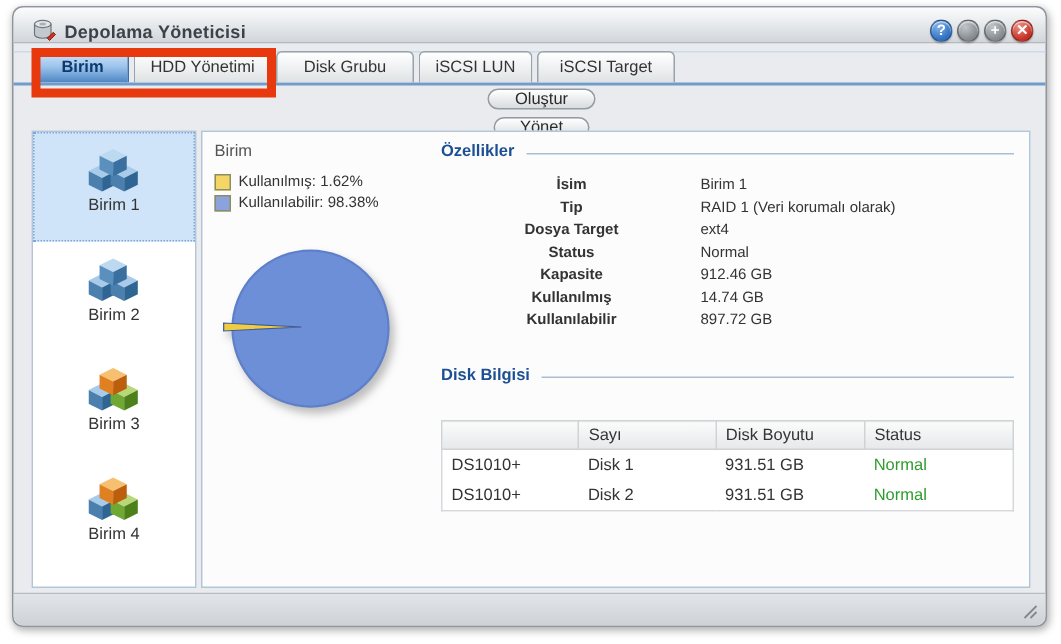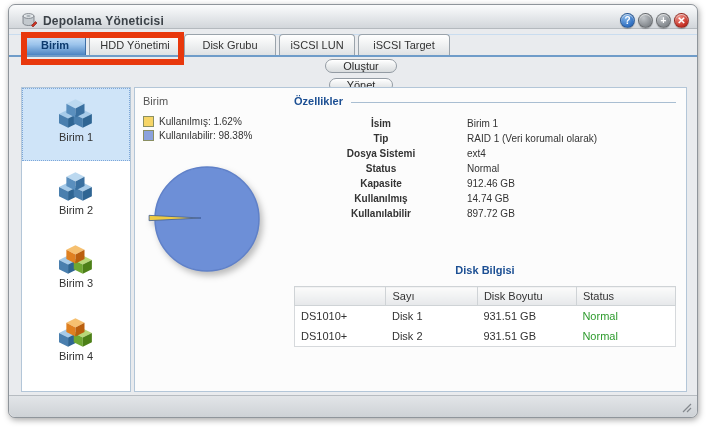--- a/index.html
+++ b/index.html
@@ -77,23 +77,23 @@
   .pie-wrap svg { filter:drop-shadow(3px 4px 3px rgba(0,0,0,.25)); }
 
   .rightcol { flex:1; padding:2px 2px 0 8px; min-width:0; }
   .sec-head { display:flex; align-items:center; }
   .sec-head .stitle { font-size:11px; font-weight:bold; color:#1c4f93; white-space:nowrap; }
   .sec-head .sline { flex:1; border-top:1px solid #a9bed2; margin-left:8px; margin-top:2px; }
   .props { margin:9px 0 0 1px; }
   .prow { display:flex; height:15px; font-size:10px; align-items:center;text-align:center; }
   .prow .plabel { width:172px; font-weight:bold; color:#333; flex:0 0 auto; }
   .prow .pvalue { color:#333; white-space:nowrap; }
-  .sec2 { margin-top:43px;flex-direction:column; }
-
-  table.disks { width:100%; margin-top:7px; border-collapse:collapse; font-size:11px; table-layout:fixed; background:#fff; border:1px solid #d6d9dc; }
+  .sec2 { margin-top:23px; }
+
+  table.disks { width:100%; margin-top:24px; border-collapse:collapse; font-size:11px; table-layout:fixed; background:#fff; border:1px solid #d6d9dc; }
   table.disks th {
     font-weight:normal; text-align:left; color:#333; padding:3px 6px;
     background:linear-gradient(#fbfbfb,#e6e8ea); border:1px solid #cfd3d6;
   }
   table.disks td { padding:4px 6px; color:#333; border:none; }
   td.status-ok { color:#2e9b2e; }
 
   
   .footer {
     position:absolute; left:0; right:0; bottom:0; height:22px;
@@ -266,21 +266,21 @@
         <div class="props">
           <div class="prow">
               <span class="plabel">İsim</span>
               <span class="pvalue">Birim 1</span>
             </div>
           <div class="prow">
               <span class="plabel">Tip</span>
               <span class="pvalue">RAID 1 (Veri korumalı olarak)</span>
             </div>
           <div class="prow">
-              <span class="plabel">Dosya Sistemi</span>
+              <span class="plabel">Dosya Target</span>
               <span class="pvalue">ext4</span>
             </div>
           <div class="prow">
               <span class="plabel">Status</span>
               <span class="pvalue">Normal</span>
             </div>
           <div class="prow">
               <span class="plabel">Kapasite</span>
               <span class="pvalue">912.46 GB</span>
             </div>

